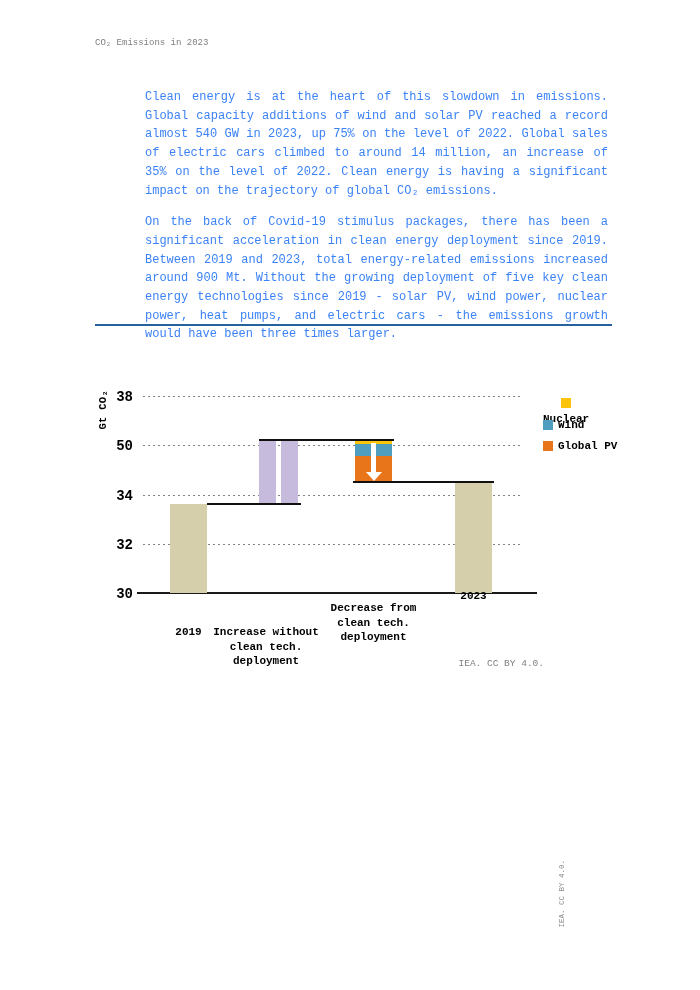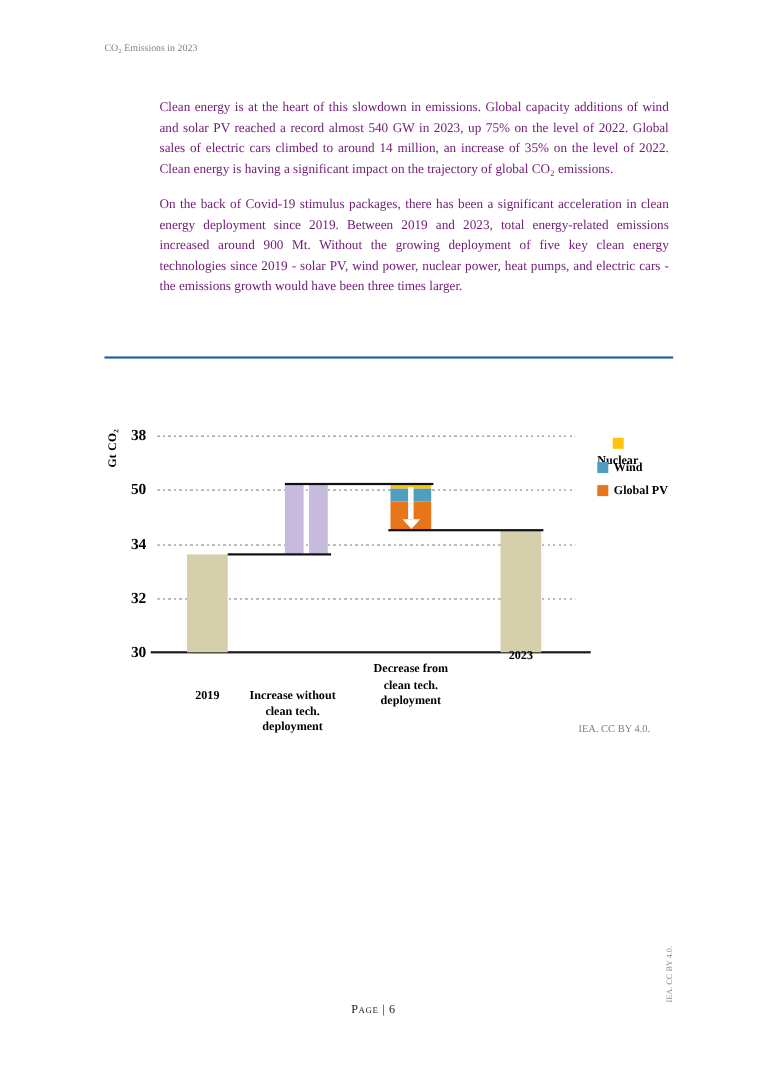--- a/index.html
+++ b/index.html
@@ -1,21 +1,21 @@
 <!DOCTYPE html>
 <html><head>
 <meta charset="utf-8">
 <style>
   html,body { margin:0; padding:0; background:#ffffff; }
   .page {
     position:relative; width:632px; height:990px; background:#ffffff;
-    font-family:Liberation Serif, serif; overflow:hidden; color:#000;padding-left:47px;
+    font-family:Liberation Mono, monospace; overflow:hidden; color:#000;
   }
   .running-header { position:absolute; left:95px; top:38px; font-size:9px; color:#7f7f7f; }
-  .body-text { position:absolute; left:145px; top:88px; width:463px; font-size:12px; line-height:18.7px; text-align:justify; color:#701a75; }
+  .body-text { position:absolute; left:145px; top:88px; width:463px; font-size:12px; line-height:18.7px; text-align:justify; color:#3b82f6; }
   .body-text p { margin:0 0 13px 0; }
   .rule { position:absolute; left:95px; top:324px; width:517px; height:2px; background:#26609f; }
   .figure-caption { position:absolute; left:95px; top:335px; width:520px; display:flex; color:#2e6ca6; font-weight:bold; font-size:11.5px; line-height:15.5px; }
   .fig-label { flex:0 0 63px; }
   .fig-text { flex:1; }
   .chart { position:absolute; left:95px; top:378px; width:540px; height:300px; }
   .chart .abs { position:absolute; box-sizing:border-box; }
   .ylabel { writing-mode:vertical-rl; transform:rotate(180deg); font-size:10.5px; font-weight:bold; letter-spacing:0.3px; color:#000; }
   .ytick { font-size:14px; font-weight:bold; width:34px; text-align:right; left:4px; color:#000; }
   .gridline { height:1px; background:repeating-linear-gradient(to right,#848484 0 2px,transparent 2px 5px); }
@@ -92,19 +92,16 @@
         <span>Wind</span>
       </div>
       <div class="abs legend-item" style="left: 448px; top: 62px;">
         <span class="swatch" style="background: rgb(232, 117, 26);"></span>
         <span>Global PV</span>
       </div>
     </div>
 
   <div class="fig-credit">IEA. CC BY 4.0.</div>
 
-  <div class="footer">
-    <span>Page | 6</span>
-  </div>
 
   <div class="side-credit">IEA. CC BY 4.0.</div>
 
 </div>
 
 </body></html>

